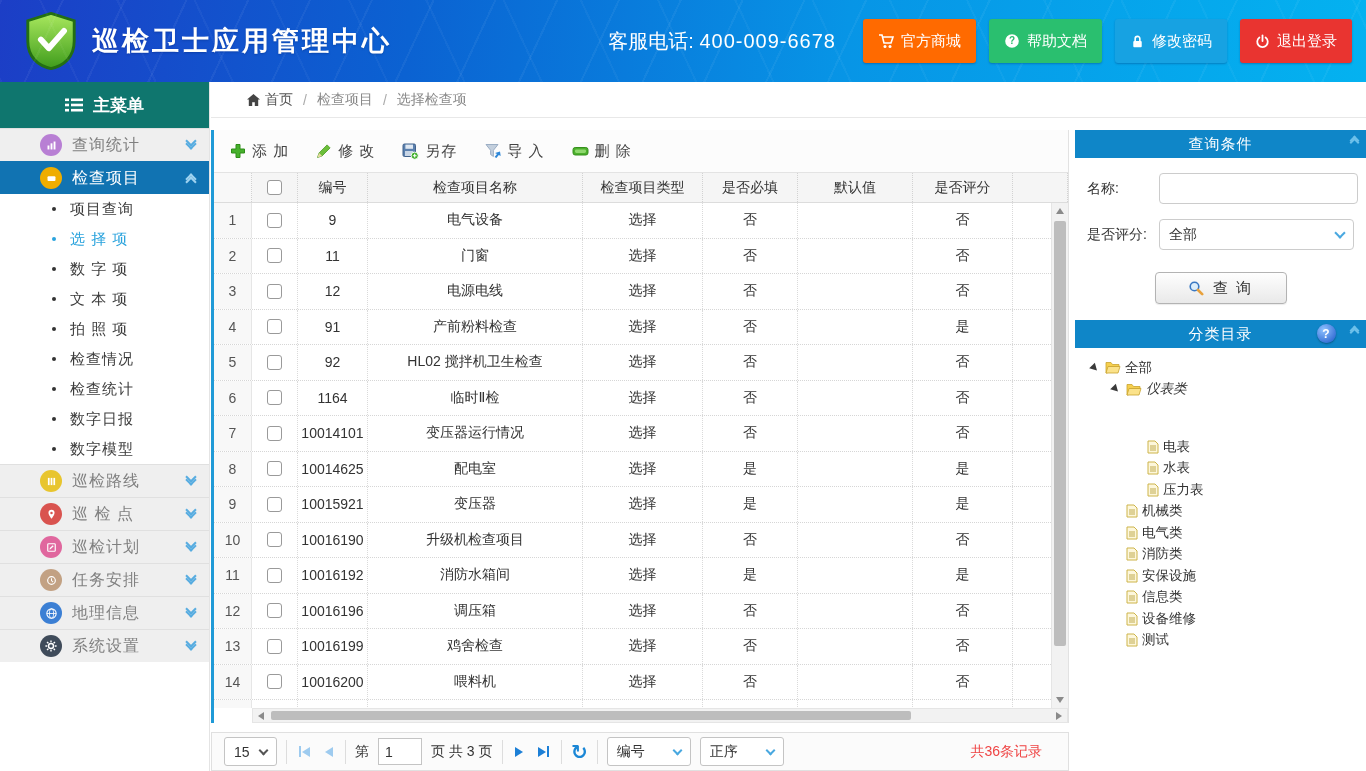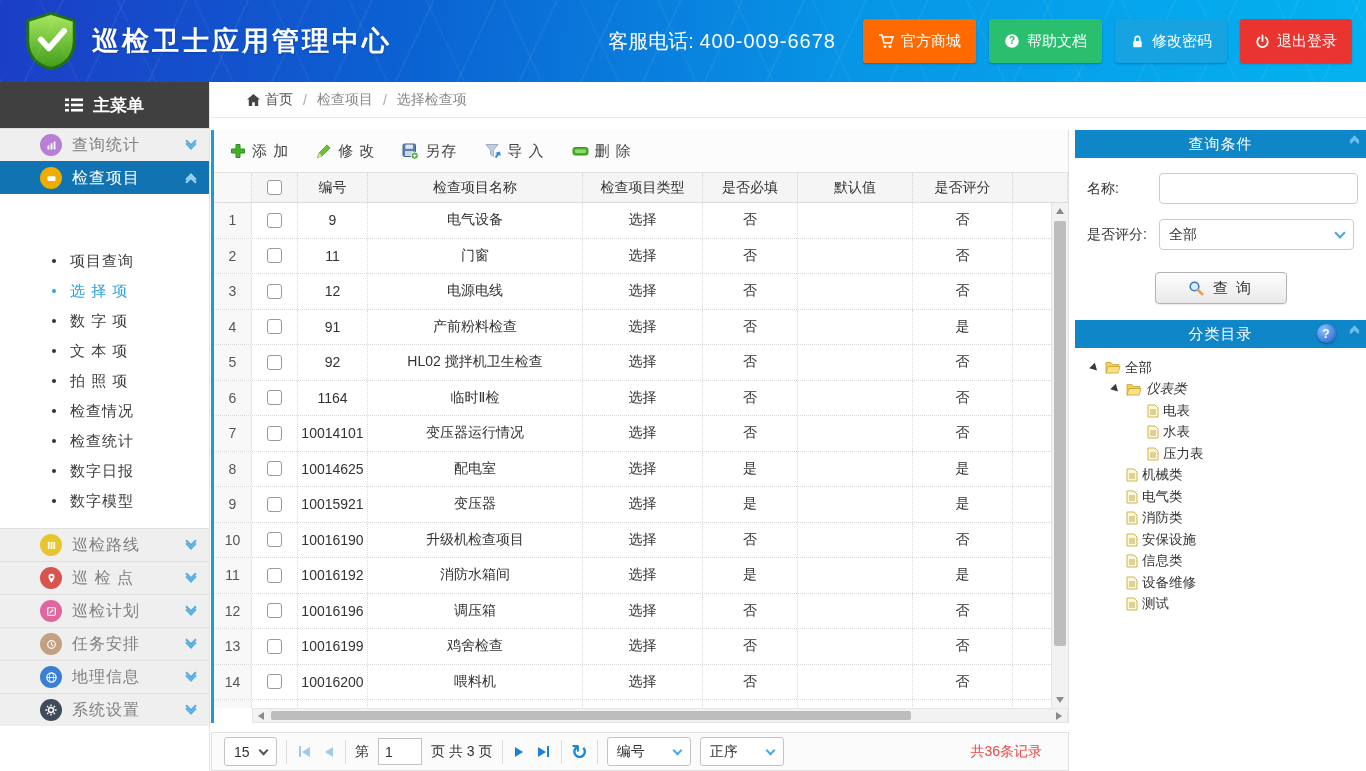--- a/index.html
+++ b/index.html
@@ -17,34 +17,34 @@
     text-shadow:0 1px 2px rgba(0,40,120,.4); }
   .topbar-right { margin-left:auto; margin-right:14px; display:flex; align-items:center; z-index:1; }
   .phone { color:#fff; font-size:20px; margin-right:14px; white-space:nowrap; }
   .phone .num { font-family:"Liberation Sans","DejaVu Sans",sans-serif; letter-spacing:1px; }
   .hdr-btn { display:flex; align-items:center; gap:7px; height:44px; padding:0 15px; margin-left:13px;
     border-radius:3px; color:#fff; font-size:15px; cursor:pointer; box-shadow:0 1px 2px rgba(0,30,90,.3); }
 
   
   .sidebar { position:absolute; left:0; top:82px; width:210px; height:689px; background:#fff;
     border-right:1px solid #e4e4e4; }
-  .menu-header { height:46px; background:#404040; color:#fff; font-size:17px; font-weight:bold;
+  .menu-header { height:46px; background:#0f766e; color:#fff; font-size:17px; font-weight:bold;
     display:flex; align-items:center; justify-content:center; gap:10px; }
   .nav-group { height:33px; background:#efefef; border-top:1px solid #e0e0e0; display:flex;
     align-items:center; padding:0 14px 0 40px; color:#808080; font-size:16px; cursor:pointer; position:relative; }
   .nav-group.active { background:#1173b2; color:#fff; border-top-color:#1173b2; }
   .gicon { width:22px; height:22px; border-radius:50%; margin-right:10px; flex:0 0 auto;
     display:flex; align-items:center; justify-content:center; }
   .glabel { flex:1; letter-spacing:1px; }
   .chev { display:flex; flex-direction:column; align-items:center; }
   .chev i { display:block; width:8px; height:8px; border-left:2px solid #57ace0; border-bottom:2px solid #57ace0; }
   .chev.down i { transform:rotate(-45deg); margin-top:-5px; }
   .chev.up i { transform:rotate(135deg); margin-bottom:-5px; }
   .nav-group.active .chev i { border-color:#9fd3f0; }
-  .submenu { background:#fff; padding:12px 0;margin-top:40px; }
+  .submenu { background:#fff; padding:0 0; }
   .submenu-item { height:30px; display:flex; align-items:center; padding-left:52px; font-size:15px;
     color:#3c3c3c; cursor:pointer; letter-spacing:1px; }
   .submenu-item .bullet { width:4px; height:4px; border-radius:50%; background:#333; margin-right:14px; }
   .submenu-item.active { color:#2aa3dd; }
   .submenu-item.active .bullet { background:#2aa3dd; }
 
   
   .content { position:absolute; left:211px; top:82px; right:0; bottom:0; background:#fff; }
   .breadcrumb { height:36px; display:flex; align-items:center; padding-left:36px; gap:10px;
     font-size:14px; color:#888; background:#fff; border-bottom:1px solid #e8e8e8; }
@@ -734,21 +734,21 @@
             <div class="tree-node" style="padding-left: 31px; font-style: italic;">
               <span class="exp"></span>
               <span class="tree-icon">
                 <svg width="16" height="13" viewBox="0 0 16 13">
                   <path d="M1 1.5h5l1.5 2H14v2H4.5L2.5 12H1z" fill="#f6cf4e" stroke="#c9a32e" stroke-width=".8"></path>
                   <path d="M3 5.5h12l-2 6.5H1z" fill="#fbe28a" stroke="#c9a32e" stroke-width=".8"></path>
                 </svg>
               </span>
               <span>仪表类</span>
             </div>
-            <div class="tree-node" style="padding-left: 66px;">
+            <div class="tree-node" style="padding-left: 66px; margin-top: 36px;">
               <span class="tree-icon">
                 <svg width="12" height="14" viewBox="0 0 12 14">
                   <path d="M1 1h7l3 3v9H1z" fill="#fdf7dc" stroke="#cdb44a" stroke-width="1"></path>
                   <path d="M3 6h6M3 8h6M3 10h6" stroke="#b9a23e" stroke-width=".9"></path>
                 </svg>
               </span>
               <span>电表</span>
             </div>
             <div class="tree-node" style="padding-left: 66px;">
               <span class="tree-icon">

